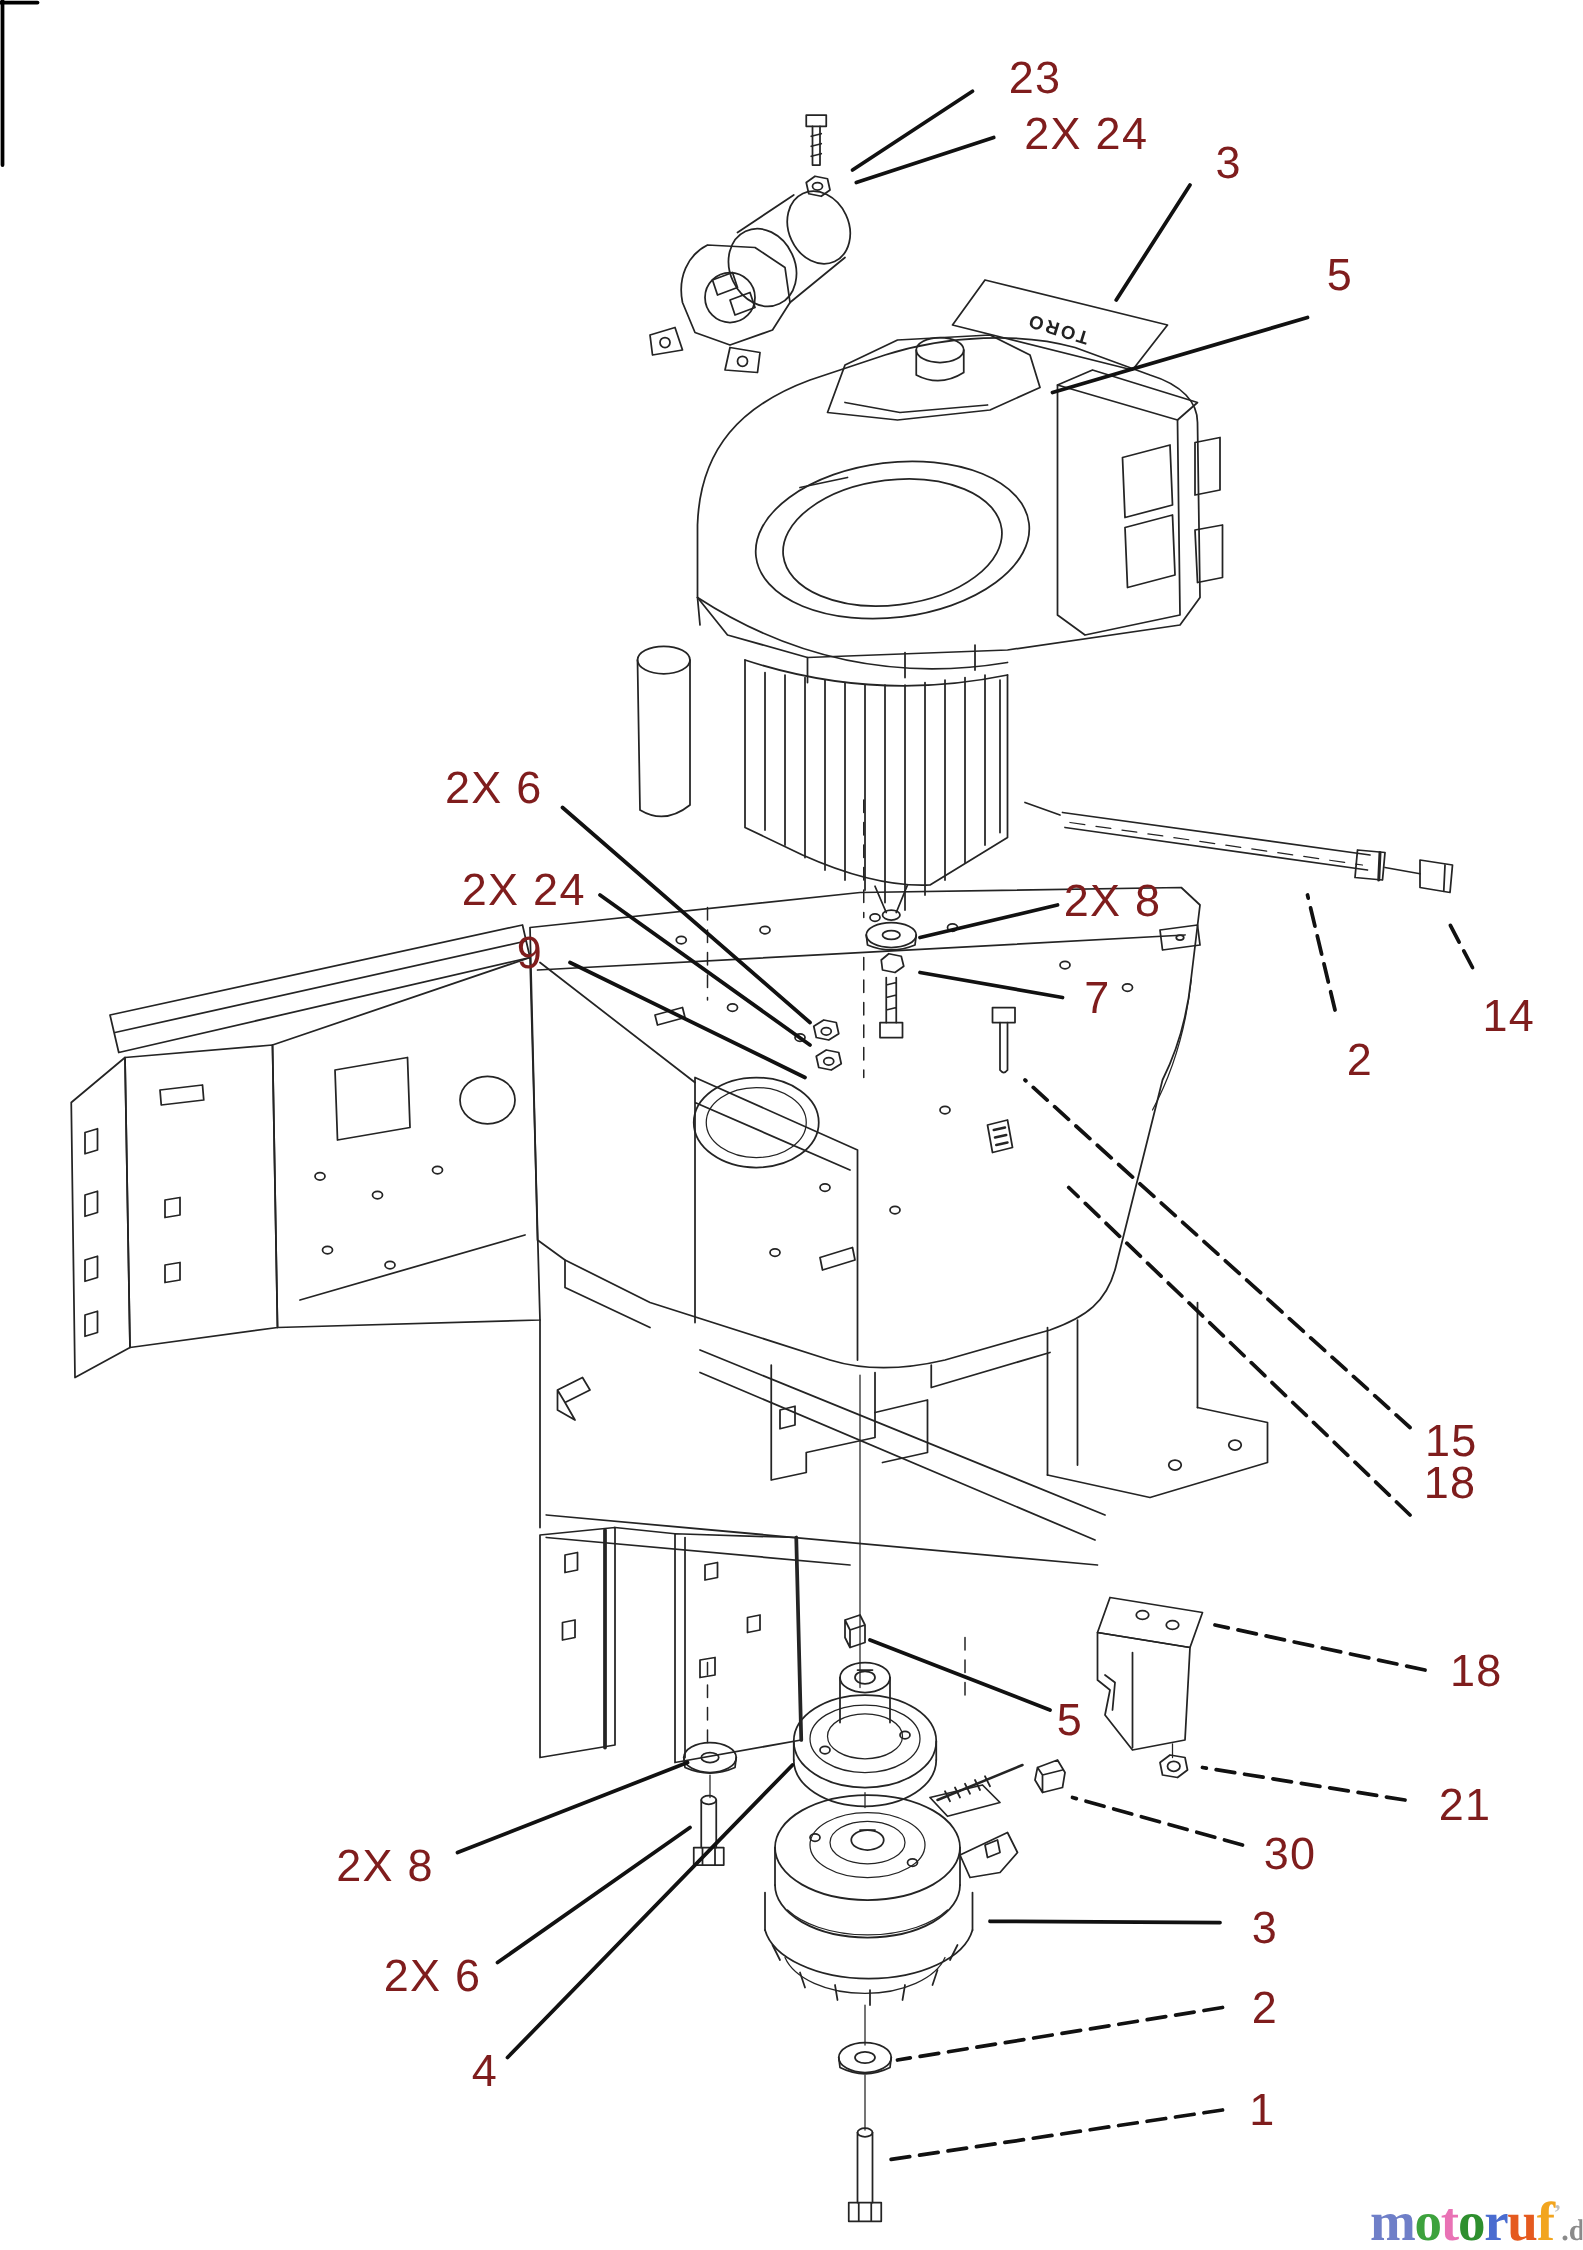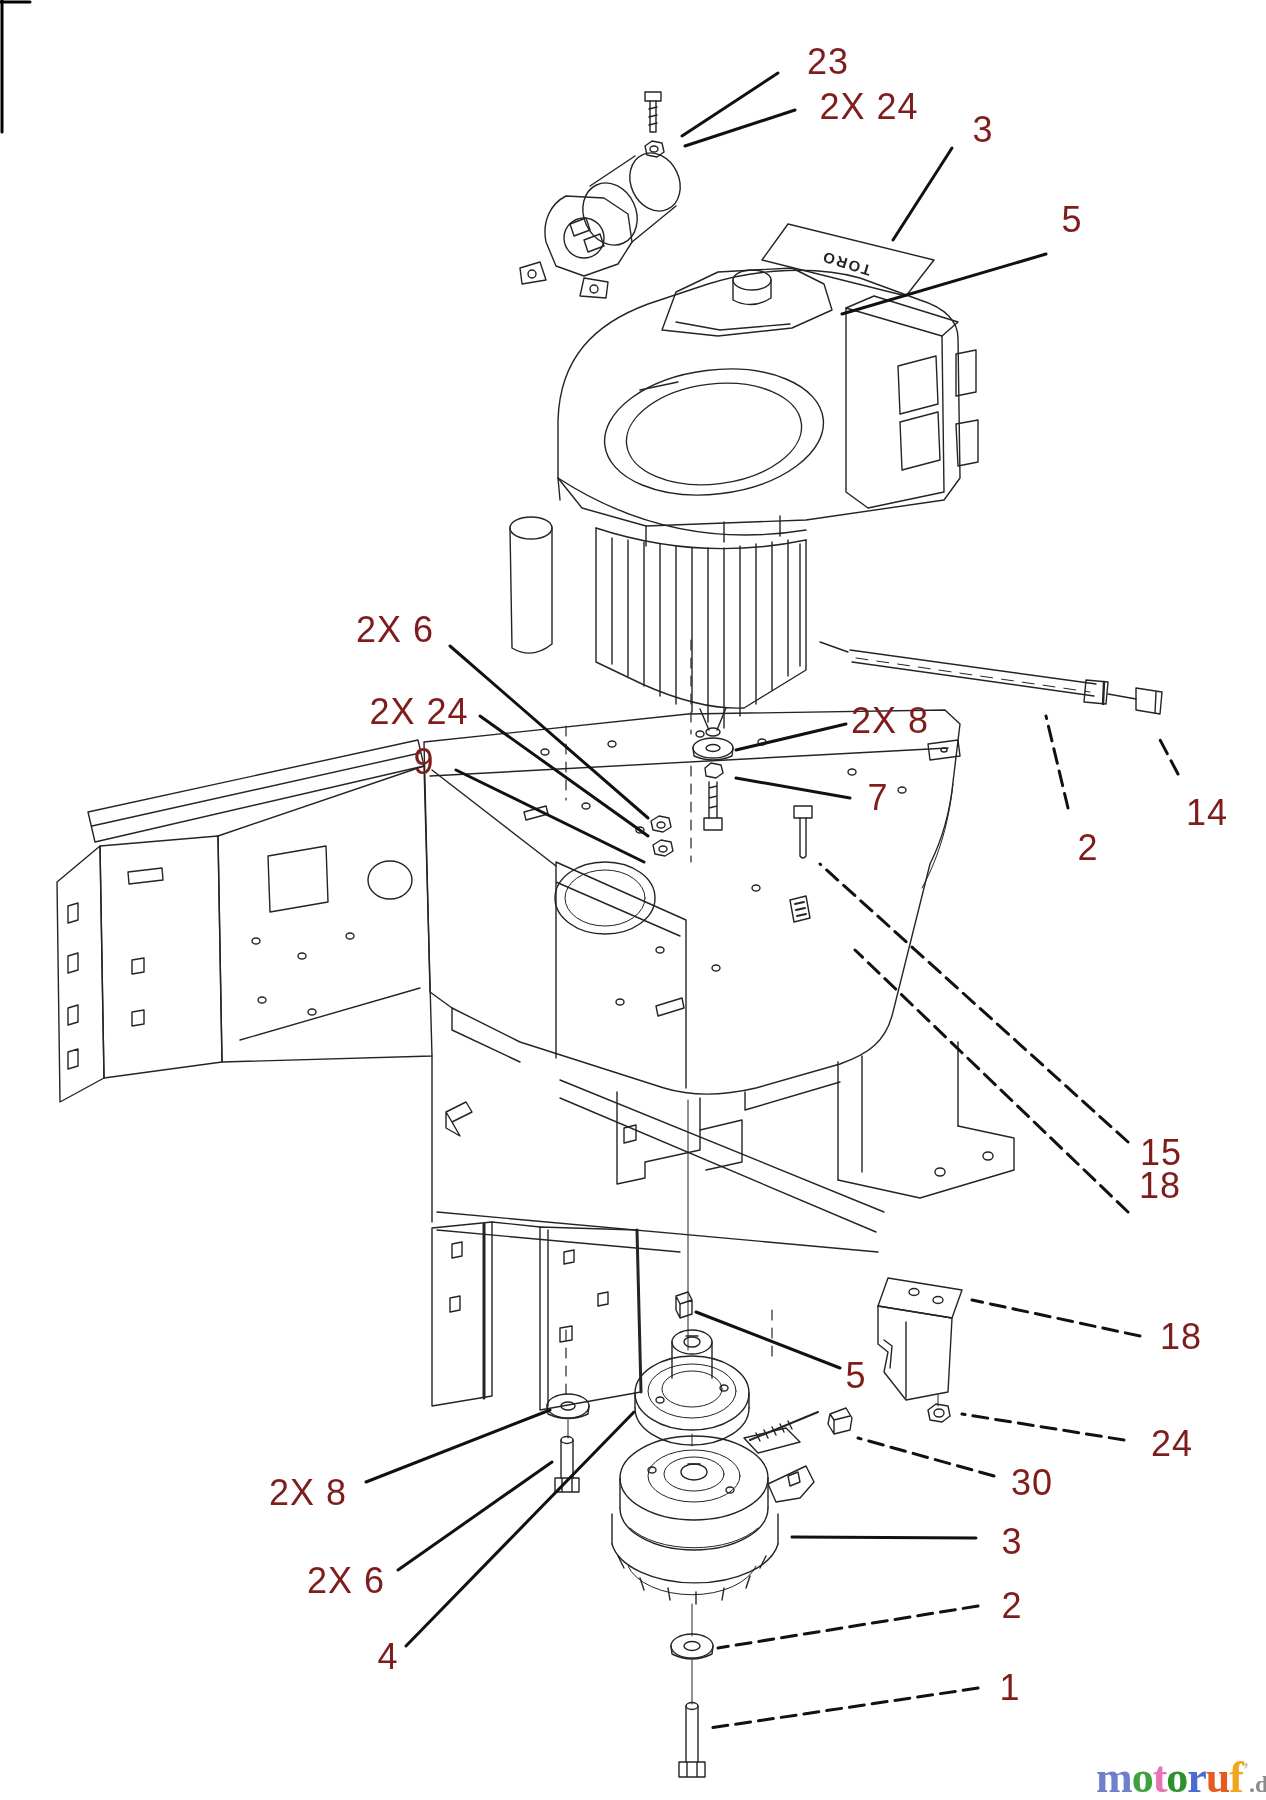--- a/index.html
+++ b/index.html
@@ -311,21 +311,21 @@
 <div class="callout" style="left:395px;top:630px">2X 6</div>
 <div class="callout" style="left:419px;top:712px">2X 24</div>
 <div class="callout" style="left:424px;top:762px">9</div>
 <div class="callout" style="left:890px;top:721px">2X 8</div>
 <div class="callout" style="left:878px;top:798px">7</div>
 <div class="callout" style="left:1088px;top:848px">2</div>
 <div class="callout" style="left:1207px;top:813px">14</div>
 <div class="callout" style="left:1161px;top:1153px">15</div>
 <div class="callout" style="left:1160px;top:1186px">18</div>
 <div class="callout" style="left:1181px;top:1337px">18</div>
-<div class="callout" style="left:1172px;top:1444px">24</div>
+<div class="callout" style="left:1172px;top:1444px">21</div>
 <div class="callout" style="left:1032px;top:1483px">30</div>
 <div class="callout" style="left:1012px;top:1542px">3</div>
 <div class="callout" style="left:1012px;top:1606px">2</div>
 <div class="callout" style="left:1010px;top:1688px">1</div>
 <div class="callout" style="left:856px;top:1376px">5</div>
 <div class="callout" style="left:308px;top:1493px">2X 8</div>
 <div class="callout" style="left:346px;top:1581px">2X 6</div>
 <div class="callout" style="left:388px;top:1657px">4</div>
 
 <div class="logo">

